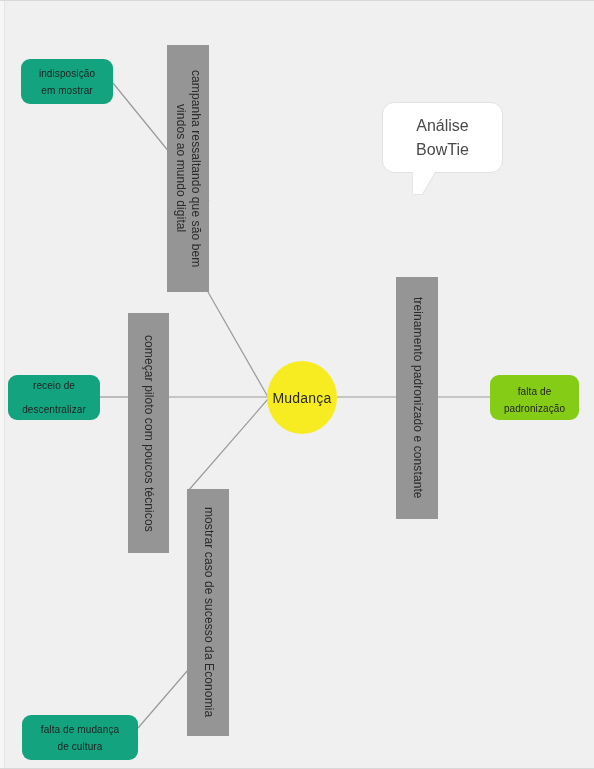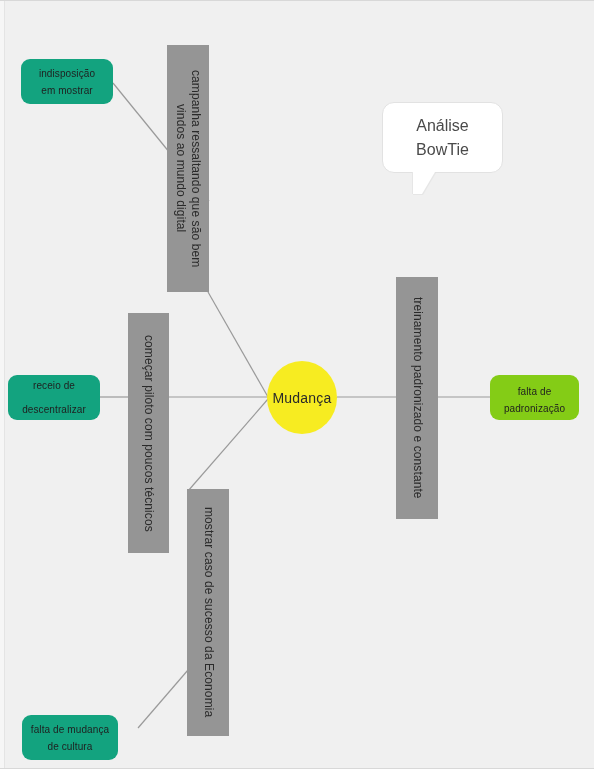--- a/index.html
+++ b/index.html
@@ -140,21 +140,21 @@
   <div class="node pill pill-cause" style="left:21px; top:58px; width:92px; height:45px; flex-direction:column;">
     <span>indisposição</span>
     <span>em mostrar</span>
   </div>
 
   <div class="node pill pill-cause" style="left:8px; top:374px; width:92px; height:45px; flex-direction:column;gap:7px;">
     <span>receio de</span>
     <span>descentralizar</span>
   </div>
 
-  <div class="node pill pill-cause" style="left:22px; top:714px; width:96px; height:45px; flex-direction:column;">
+  <div class="node pill pill-cause" style="left:22px; top:714px; width:116px; height:45px; flex-direction:column;">
     <span>falta de mudança</span>
     <span>de cultura</span>
   </div>
 
   <div class="node pill pill-consequence" style="left:490px; top:374px; width:89px; height:45px; flex-direction:column;">
     <span>falta de</span>
     <span>padronização</span>
   </div>
 
   <div class="node barrier" style="left:167px; top:44px; width:42px; height:247px;">

